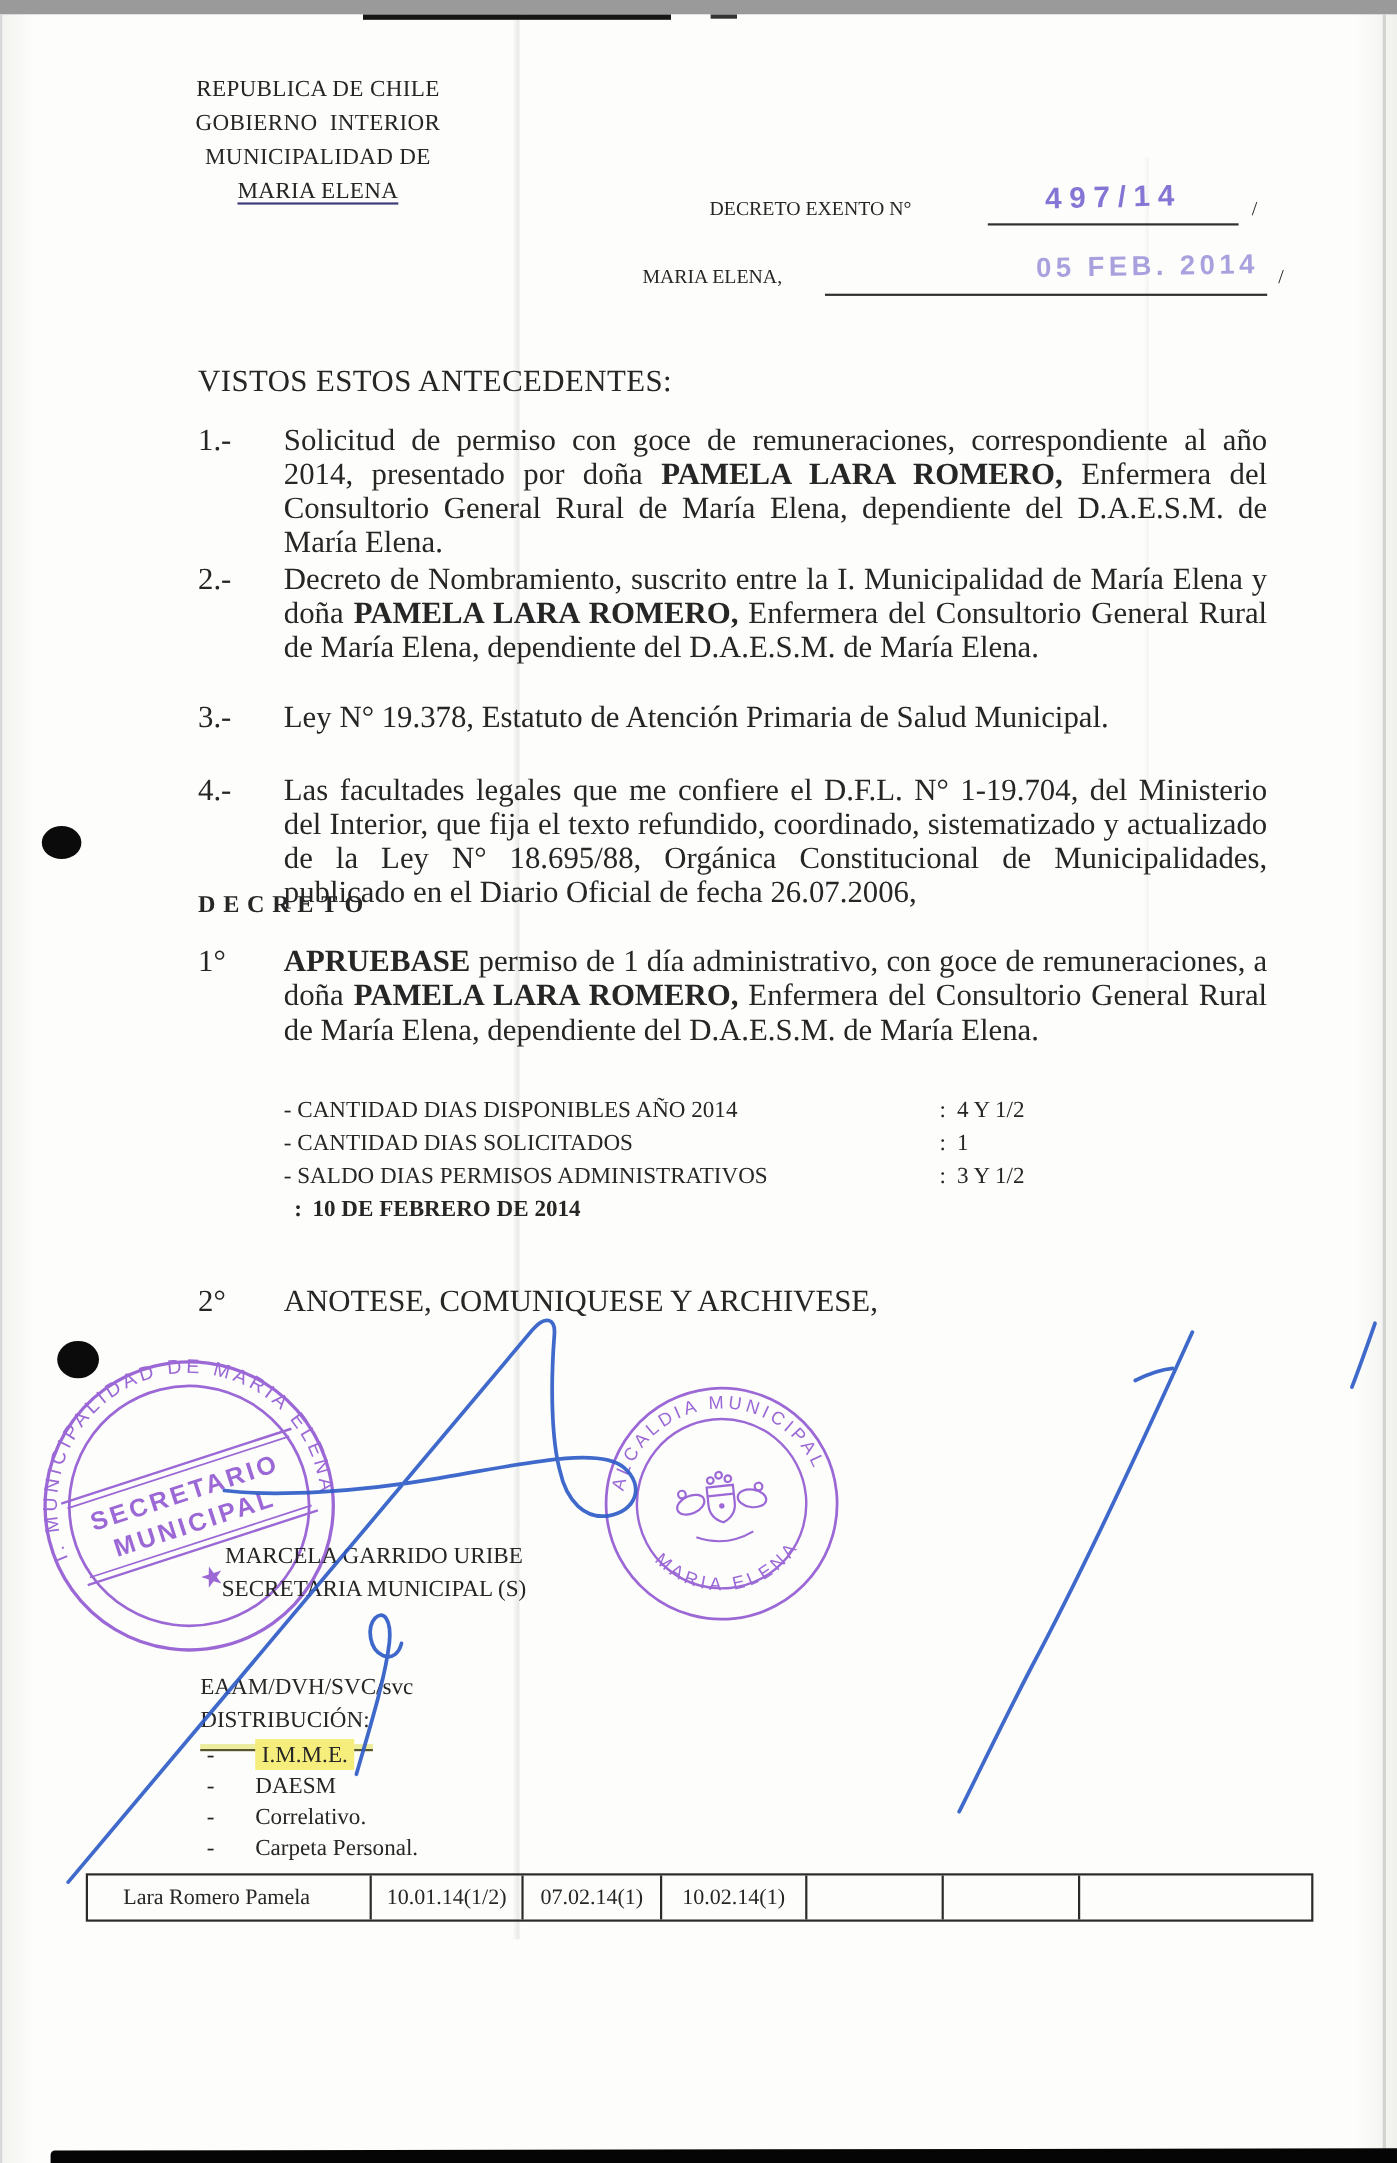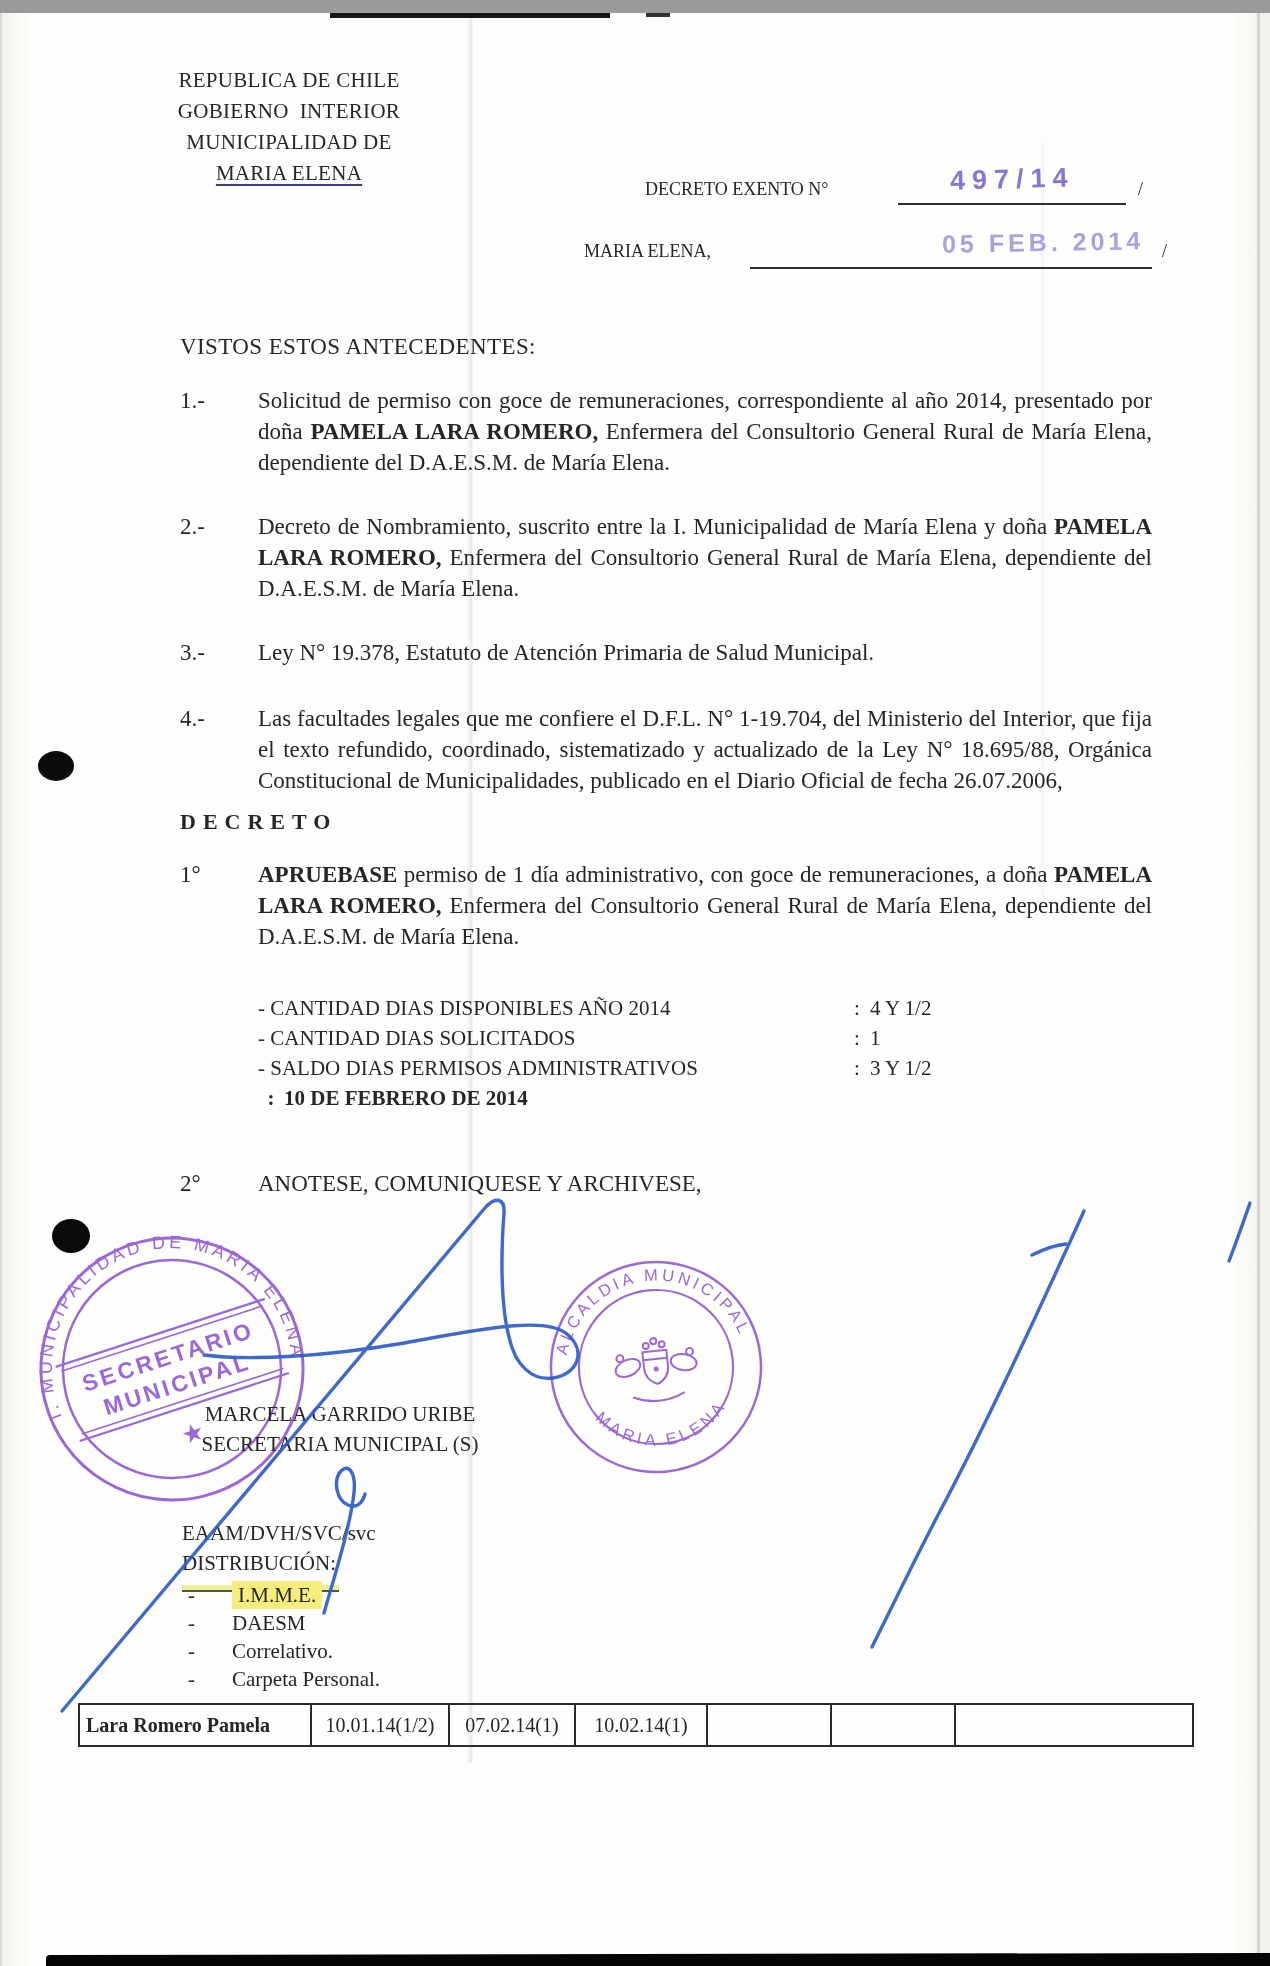--- a/index.html
+++ b/index.html
@@ -16,21 +16,21 @@
   
   .lbl{font-size:18px;}
   .num-line{left:898px;top:144px;width:228px;height:46px;border-bottom:2.5px solid #2f2f2f;text-align:center;}
   .num-line .stampnum{font-family:"Liberation Sans",sans-serif;font-weight:bold;font-size:27px;letter-spacing:7px;
         color:#7e6fd2;opacity:.95;display:inline-block;transform:rotate(-1.5deg);line-height:44px;}
   .date-line{left:750px;top:206px;width:402px;height:48px;border-bottom:2.5px solid #2f2f2f;text-align:right;}
   .date-line .stampdate{font-family:"Liberation Sans",sans-serif;font-weight:bold;font-size:25px;letter-spacing:4px;
         color:#9a92da;opacity:.85;display:inline-block;transform:rotate(-1deg);line-height:46px;padding-right:8px;}
 
   
-  .bt{font-size:23px;line-height:31px;}
+  .bt{font-size:28px;line-height:31px;}
   .item{left:180px;width:972px;}
   .item .inum{position:absolute;left:0;top:0;}
   .item .itxt{margin-left:78px;text-align:justify;}
   .decreto-title{left:180px;top:796px;font-weight:bold;font-size:22px;letter-spacing:7px;}
 
   
   .days{left:258px;top:980px;width:800px;}
   .drow{display:flex;height:30px;font-size:21px;line-height:30px;}
   .dlabel{width:586px;}
   .dsep{width:26px;text-align:center;}
@@ -45,21 +45,21 @@
   .dist-title{left:182px;top:1538px;font-size:21px;display:inline-block;padding:0 3px 14px 0;
         border-bottom:2.5px solid #56562c;background:linear-gradient(0deg,#ededa0 0 5px,transparent 5px);}
   .dist{left:188px;top:1568px;font-size:21px;}
   .drow2{display:flex;height:28px;line-height:28px;}
   .ddash{width:44px;}
   .hl{background:#f6ee7c;padding:0 6px;}
 
   
   .ttable{left:78px;top:1690px;width:1112px;height:40px;display:flex;border:2.5px solid #2b2b2b;font-size:20px;background:transparent;}
   .tc{border-right:2.5px solid #2b2b2b;display:flex;align-items:center;justify-content:center;}
-  .tc.c0{width:224px;justify-content:flex-start;padding-left:6px;font-weight:bold;}
+  .tc.c0{width:224px;justify-content:flex-start;padding-left:32px;}
   .tc.c1{width:136px;}.tc.c2{width:124px;}.tc.c3{width:130px;}.tc.c4{width:122px;}.tc.c5{width:122px;}
   .tc.c6{flex:1;border-right:none;}
 
   
   .dot{background:#0b0b0b;border-radius:50%;}
   .crease{background:linear-gradient(90deg,rgba(0,0,0,0) 0%,rgba(110,110,110,.14) 45%,rgba(255,255,255,.5) 60%,rgba(0,0,0,0) 100%);}
   svg{overflow:visible;}
 </style>
 </head>
 <body>

